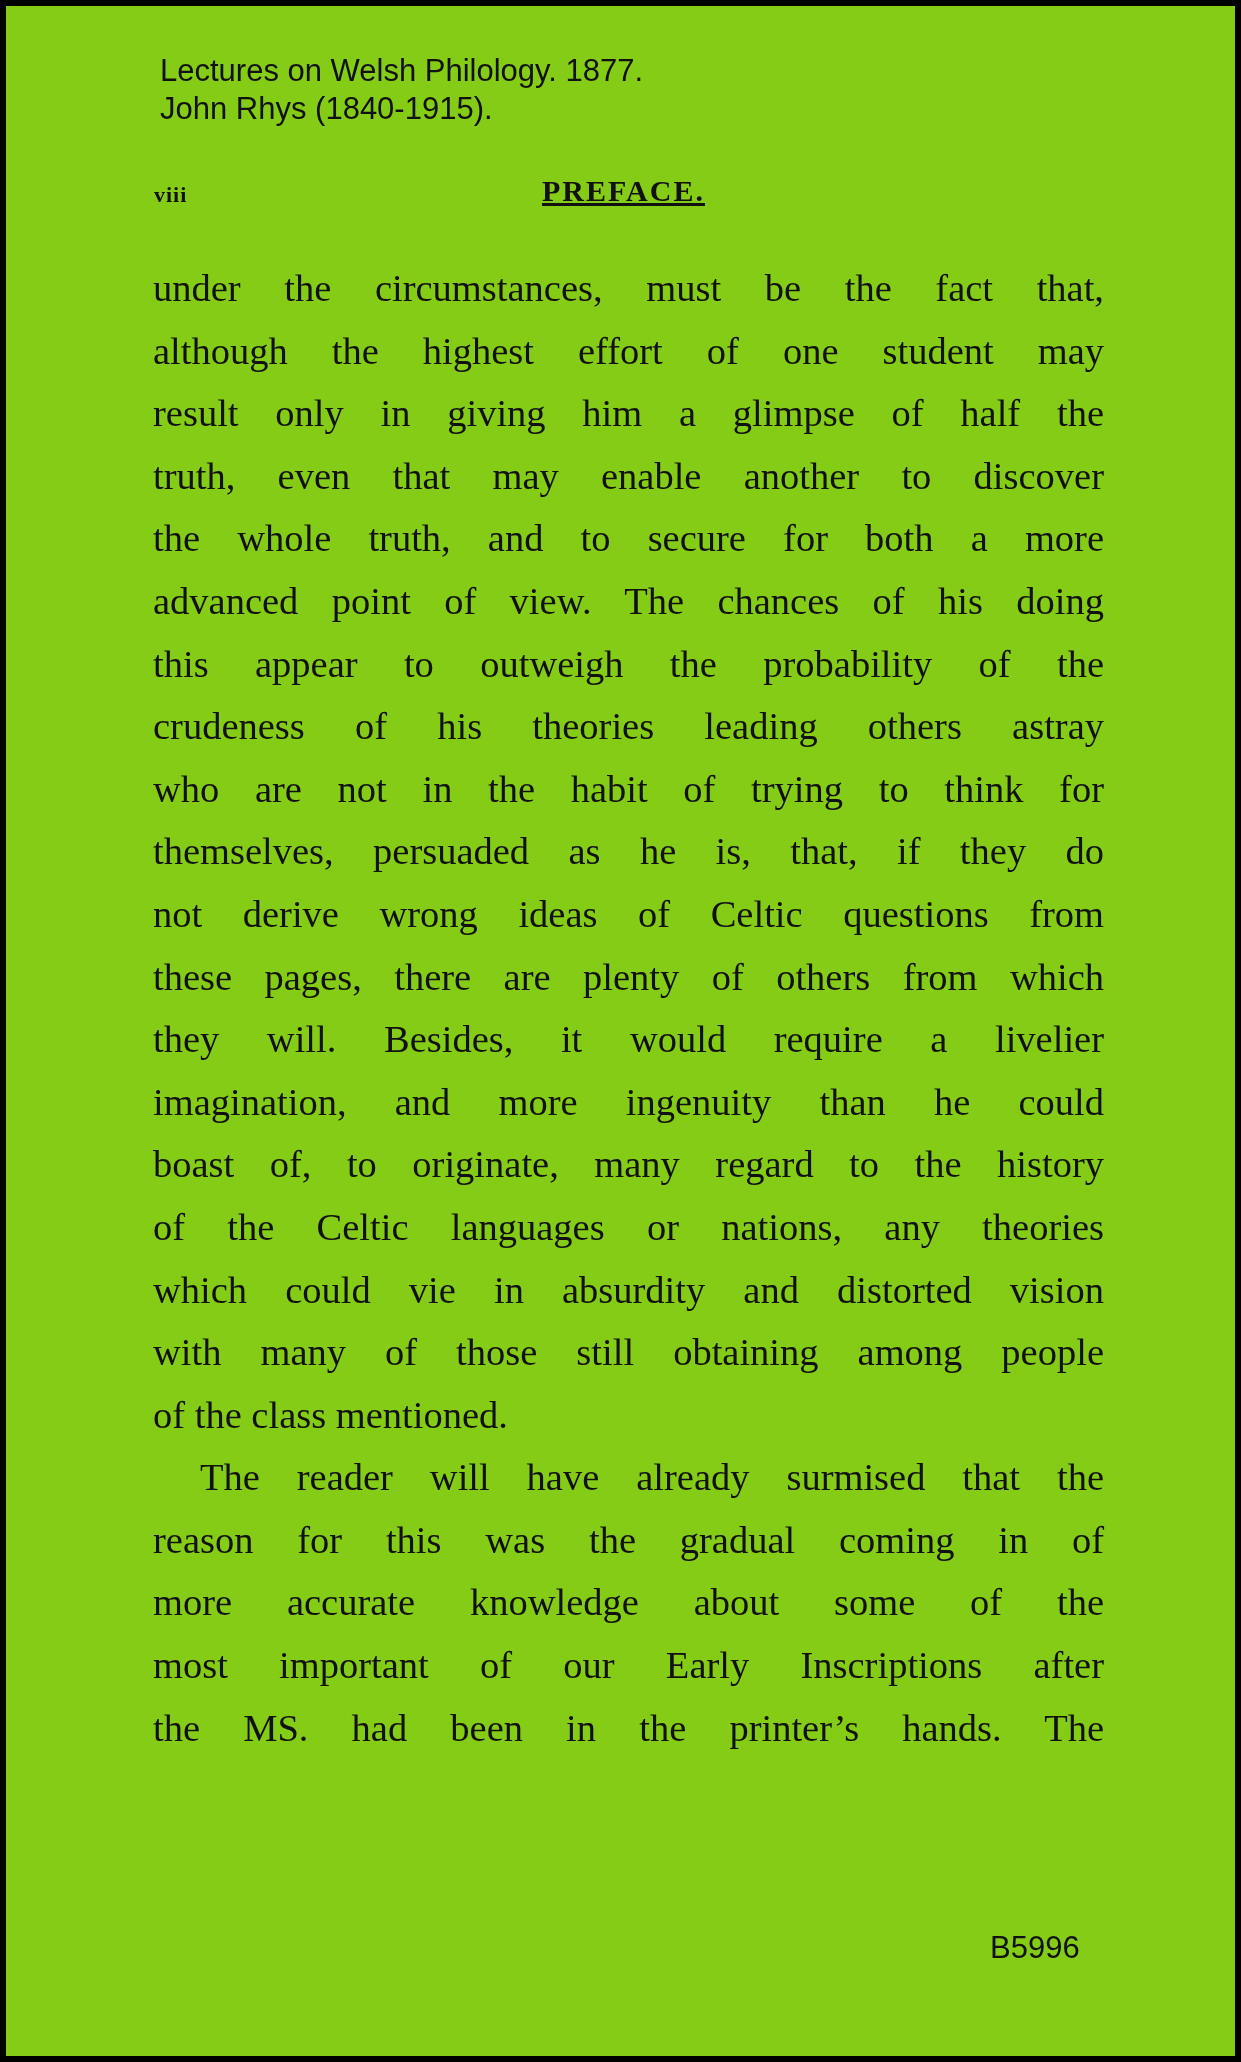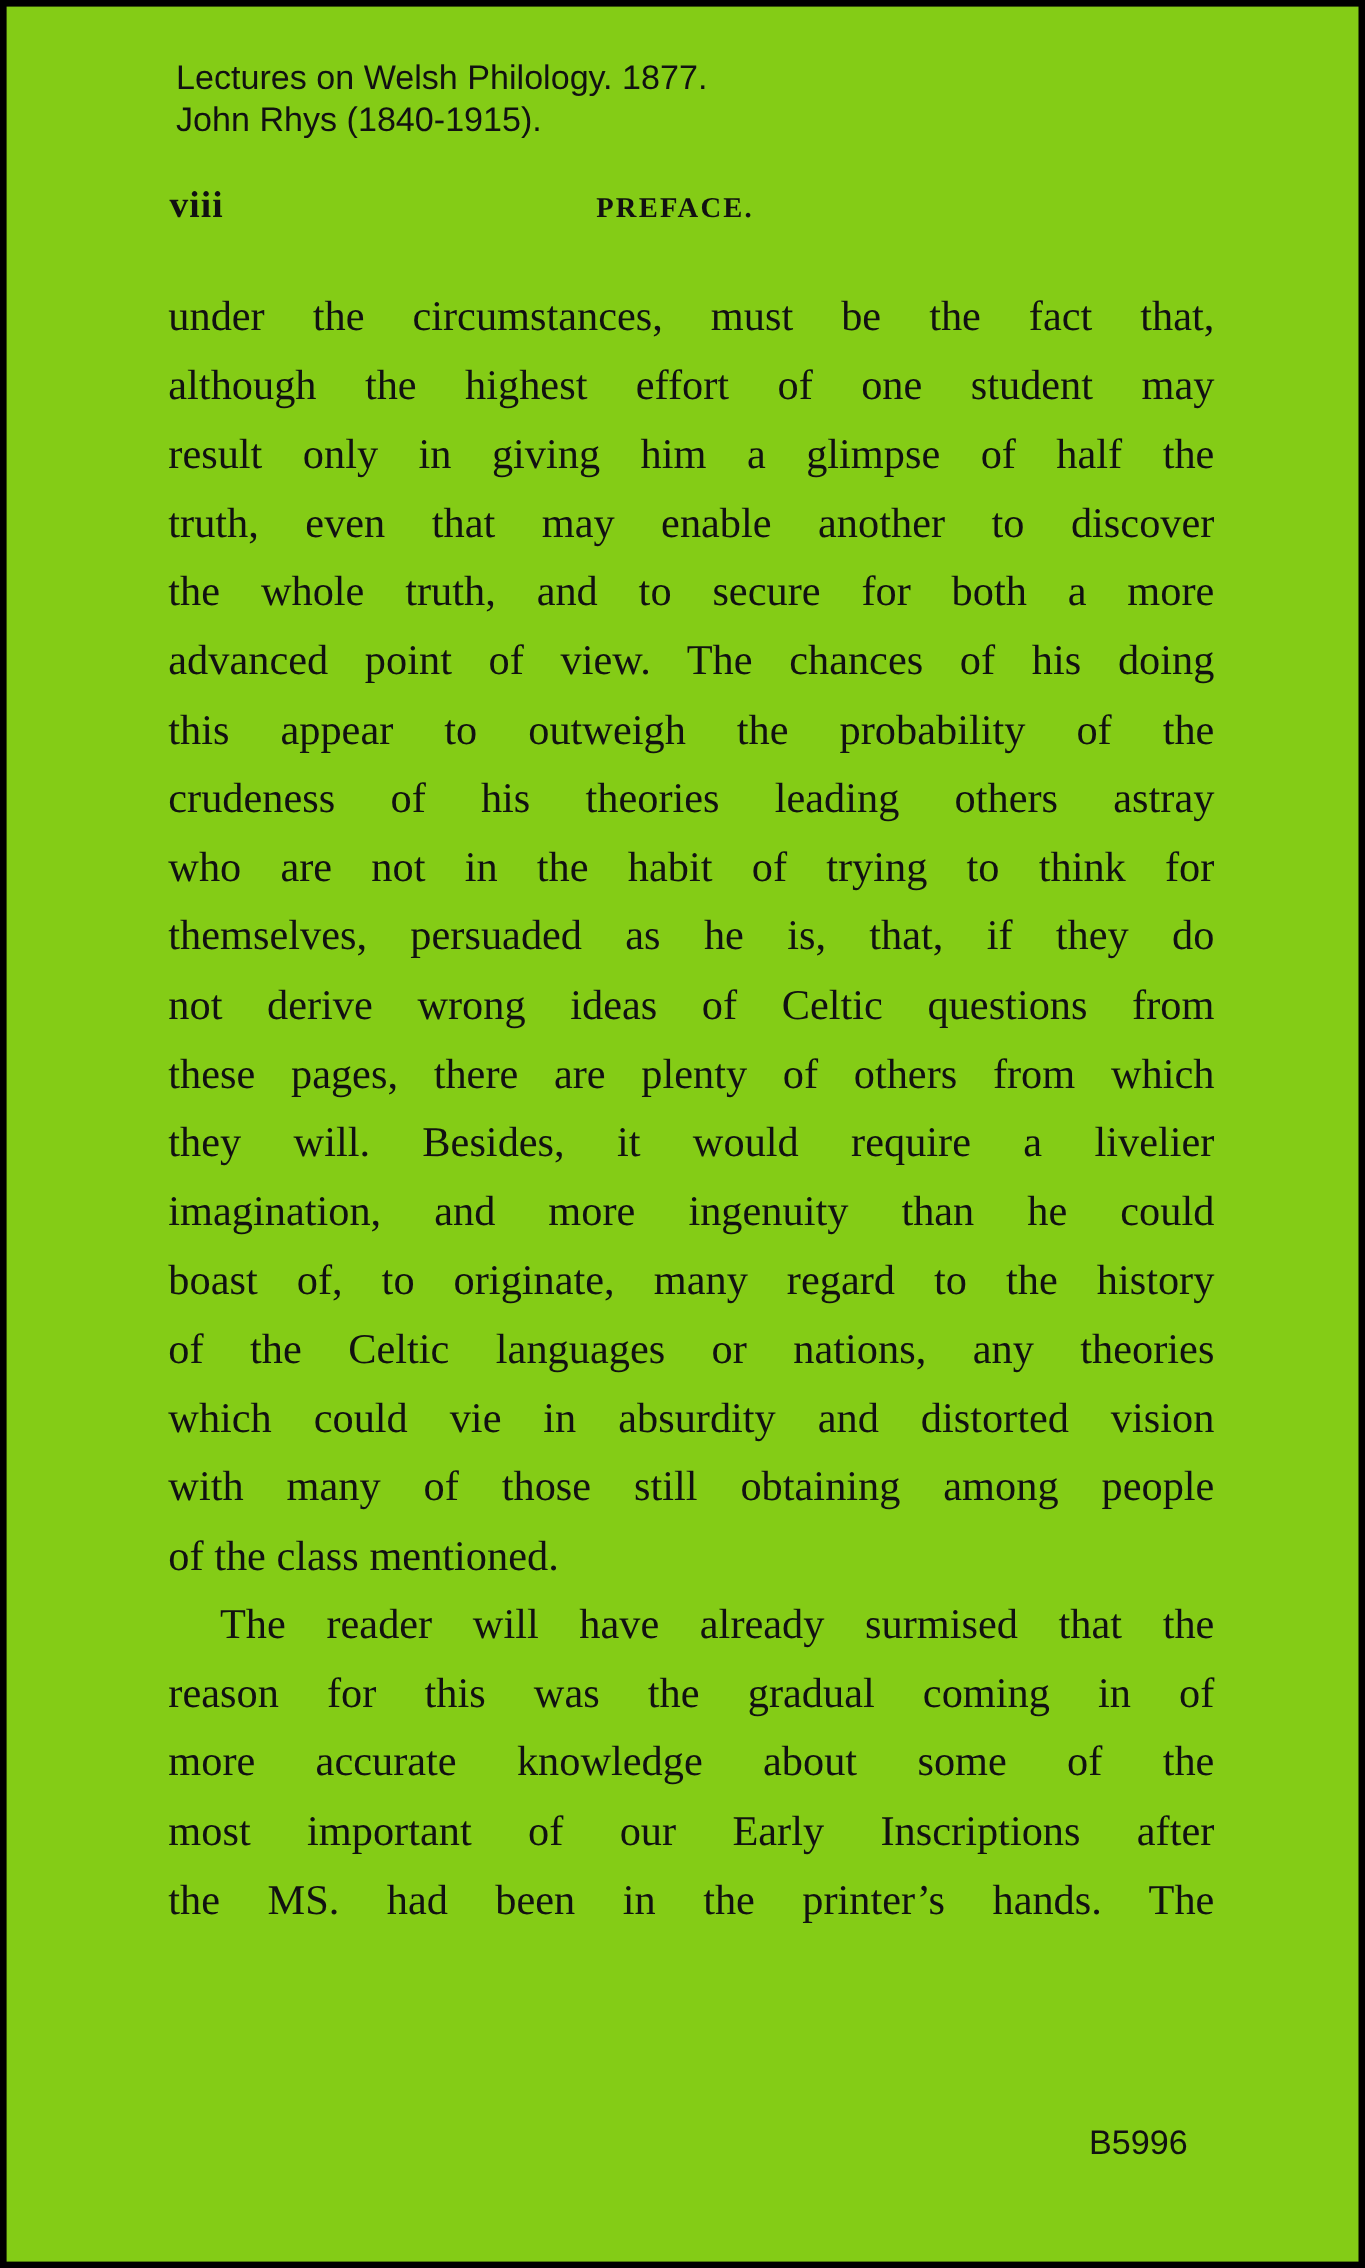--- a/index.html
+++ b/index.html
@@ -10,22 +10,22 @@
   }
   .catalog {
     position: absolute; left: 154px; top: 46px;
     font-family: "Liberation Sans", sans-serif; font-size: 31px; line-height: 38px; color: #111;
   }
   .catalog div { white-space: nowrap; }
   .running-head {
     position: absolute; left: 148px; top: 162px; width: 950px; height: 44px;
     font-family: "Liberation Serif", serif; color: #111;
   }
-  .folio { position: absolute; left: 0; top: 0; font-size: 34px; font-weight: bold; letter-spacing: 1px; text-align: center; }
-  .head-title { position: absolute; left: 388px; top: 6px; font-size: 26px; font-weight: bold; letter-spacing: 2px; }
+  .folio { position: absolute; left: 0; top: 14px; font-size: 22px; font-weight: bold; letter-spacing: 1px; text-align: center; }
+  .head-title { position: absolute; left: 388px; top: 6px; font-size: 30px; font-weight: bold; letter-spacing: 2px; text-decoration: underline; }
   .body-text {
     position: absolute; left: 147px; top: 251px; width: 951px;
     font-family: "Liberation Serif", serif; font-size: 38.5px; line-height: 62.6px; color: #111;
   }
   .line {
     display: block; white-space: nowrap; text-align: justify; text-align-last: justify;
     height: 62.6px; overflow: visible;
   }
   .line.last { text-align-last: left; }
   .line.indent { padding-left: 47px; }

